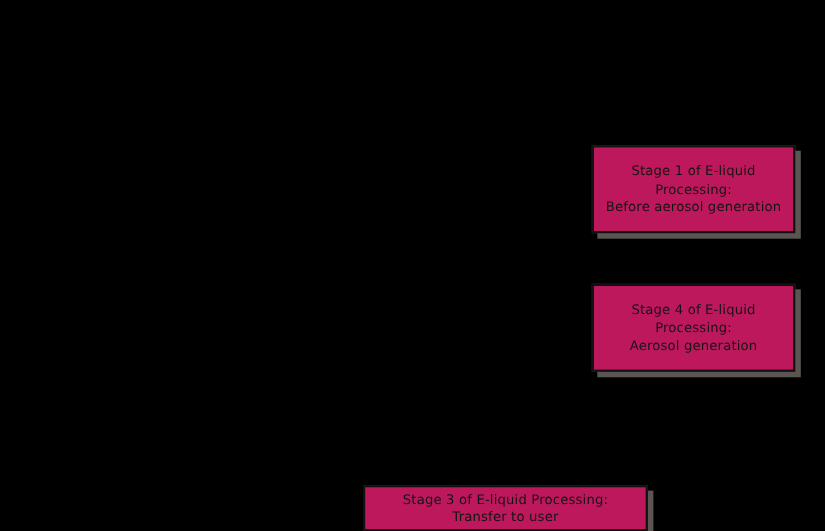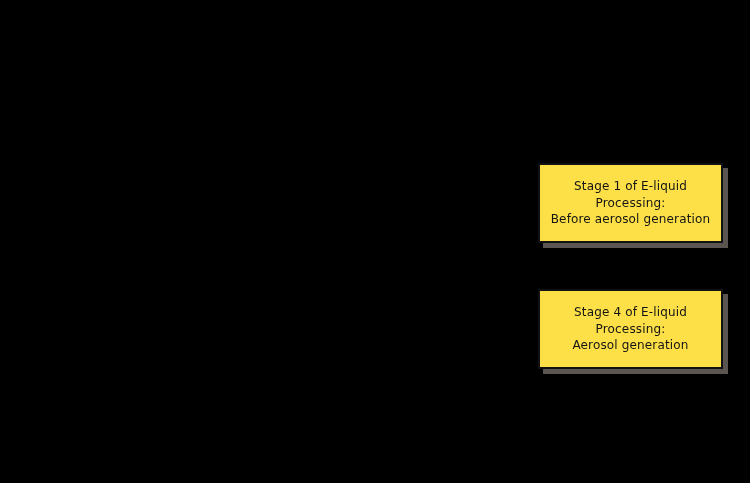--- a/index.html
+++ b/index.html
@@ -15,29 +15,28 @@
     height: 483px;
     background: #000000;
     overflow: hidden;
     font-family: "DejaVu Sans", sans-serif;
   }
 
   
   .node {
     position: absolute;
     box-sizing: border-box;
-    background: #fde047;
+    background: #be185d;
     border: 2px solid #111111;
     
     box-shadow: 5px 5px 0 0 #5a5550;
     display: flex;
     align-items: center;
     justify-content: center;
     text-align: center;
-    margin-top: 31px;
   }
 
   .node-label {
     display: block;
     width: 100%;
     color: #141414;
     font-size: 12px;
     line-height: 16.5px;
     letter-spacing: 0.15px;
     white-space: pre-line;
@@ -79,14 +78,18 @@
 Processing:
 Before aerosol generation</span>
   </div>
 
   <div class="node" id="node-stage-2">
     <span class="node-label">Stage 4 of E-liquid
 Processing:
 Aerosol generation</span>
   </div>
 
+  <div class="node" id="node-stage-3">
+    <span class="node-label">Stage 3 of E-liquid Processing:
+Transfer to user</span>
+  </div>
 
 </div>
 
 </body></html>

